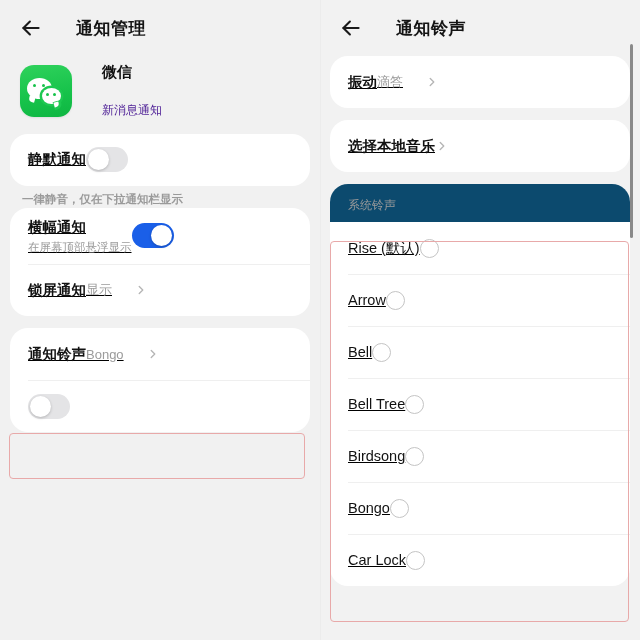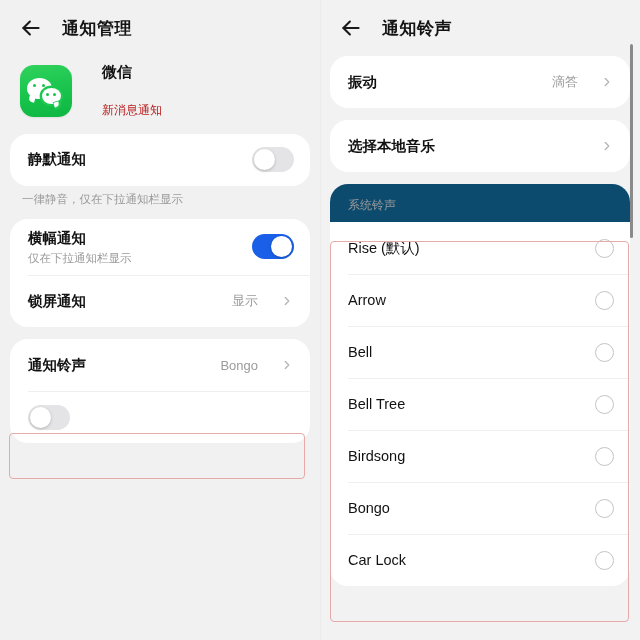--- a/index.html
+++ b/index.html
@@ -14,21 +14,21 @@
   
   .panel { position:relative; height:640px; overflow:hidden; }
   .panel-left  { width:320px; background:#f1f1f1; }
   .panel-right { width:320px; background:#f2f2f2; }
 
   
   .hdr { display:flex; align-items:center; height:56px; padding:0 0 0 18px; }
   .back-icon { width:26px; height:26px; flex:0 0 auto; color:#1a1a1a; }
   .hdr-title {
     font-size:17px; font-weight:700; color:#141414;
-    margin-left:18px; letter-spacing:.5px;
+    margin-left:32px; letter-spacing:.5px;
   }
 
   
   .app-row { display:flex; align-items:center; padding:6px 0 14px 20px;gap:16px; }
   .app-icon {
     width:52px; height:52px; border-radius:14px;
     background:linear-gradient(170deg,#2fd25c 0%,#16c24a 60%,#0eb642 100%);
     position:relative; flex:0 0 auto;
     box-shadow:0 1px 2px rgba(0,0,0,.08);
   }
@@ -41,44 +41,44 @@
     left:2px; bottom:-3px; border-radius:0 0 0 4px; transform:rotate(16deg);
   }
   .bub-small:after{
     content:""; position:absolute; width:5px; height:5px; background:#fff;
     right:2px; bottom:-3px; border-radius:0 0 4px 0; transform:rotate(-16deg);
     box-shadow:1px 1px 0 1.6px #1dc851;
   }
   .eye { position:absolute; width:3.3px; height:3.3px; background:#16c24a; border-radius:50%; }
   .app-meta { margin-left:14px; }
   .app-name { font-size:15px; font-weight:700; color:#121212; line-height:1.35; }
-  .app-sub  { font-size:12px; color:#b91c1c; line-height:1.45; margin-top:20px; }
+  .app-sub  { font-size:12px; color:#4c1d95; line-height:1.45; margin-top:20px; }
 
   
   .card {
     background:#fff; border-radius:18px; margin:0 10px 12px 10px;
     overflow:hidden;
   }
   .row {
-    display:flex; align-items:center; justify-content:space-between;
-    min-height:52px; padding:9px 16px 9px 18px; position:relative;
+    display:flex; align-items:center; 
+    min-height:52px; padding:9px 16px 9px 18px; position:relative;text-decoration:underline;
   }
   .row + .row:before{
     content:""; position:absolute; left:18px; right:0; top:0;
     height:1px; background:#efefef;
   }
   .row-main { display:flex; flex-direction:column; justify-content:center; }
   .row-title { font-size:14.5px; font-weight:700; color:#121212; line-height:1.4; }
   .row-title.reg { font-weight:400; }
   .row-sub   { font-size:11.5px; color:#9a9a9a; margin-top:2px; line-height:1.4; }
   .row-right { display:flex; align-items:center; gap:22px; flex:0 0 auto; }
   .row-value { font-size:13px; color:#9b9b9b; }
   .chev { width:14px; height:14px; color:#b7b7b7; flex:0 0 auto; }
 
-  .caption { font-size:11.5px; color:#9a9a9a; padding:0 0 12px 22px; margin-top:-6px; }
+  .caption { font-size:11.5px; color:#9a9a9a; padding:0 0 1px 22px; margin-top:-6px;font-weight:bold; }
 
   
   .toggle {
     width:42px; height:25px; border-radius:13px; position:relative;
     flex:0 0 auto; transition:none;
   }
   .toggle.on  { background:#1a5fe8; }
   .toggle.off { background:#e4e4e6; }
   .toggle .knob{
     position:absolute; top:2px; width:21px; height:21px; border-radius:50%;
@@ -157,21 +157,21 @@
           </div>
         </div>
       </div>
     </div>
     <div class="caption">一律静音，仅在下拉通知栏显示</div>
 
     <div class="card">
       <div class="row">
         <div class="row-main">
           <div class="row-title">横幅通知</div>
-          <div class="row-sub">仅在下拉通知栏显示</div>
+          <div class="row-sub">在屏幕顶部悬浮显示</div>
         </div>
         <div class="row-right">
           <div class="toggle on">
             <div class="knob"></div>
           </div>
         </div>
       </div>
       <div class="row">
         <div class="row-main">
           <div class="row-title">锁屏通知</div>

